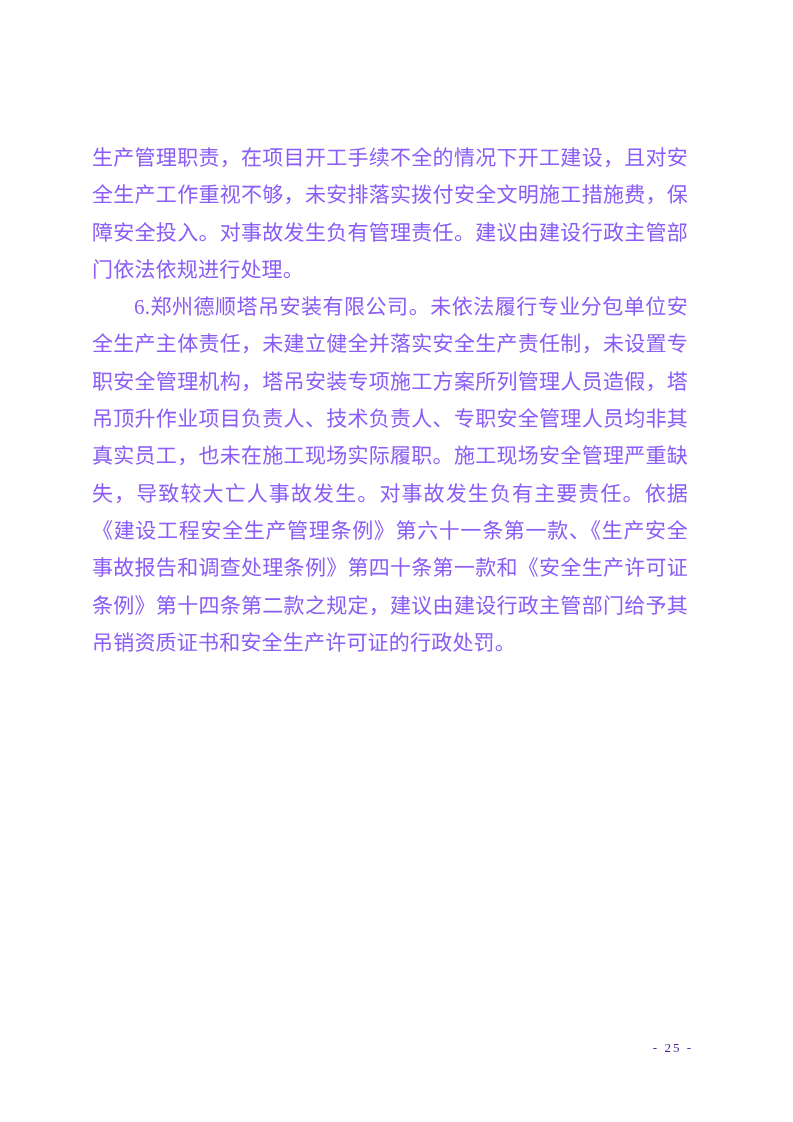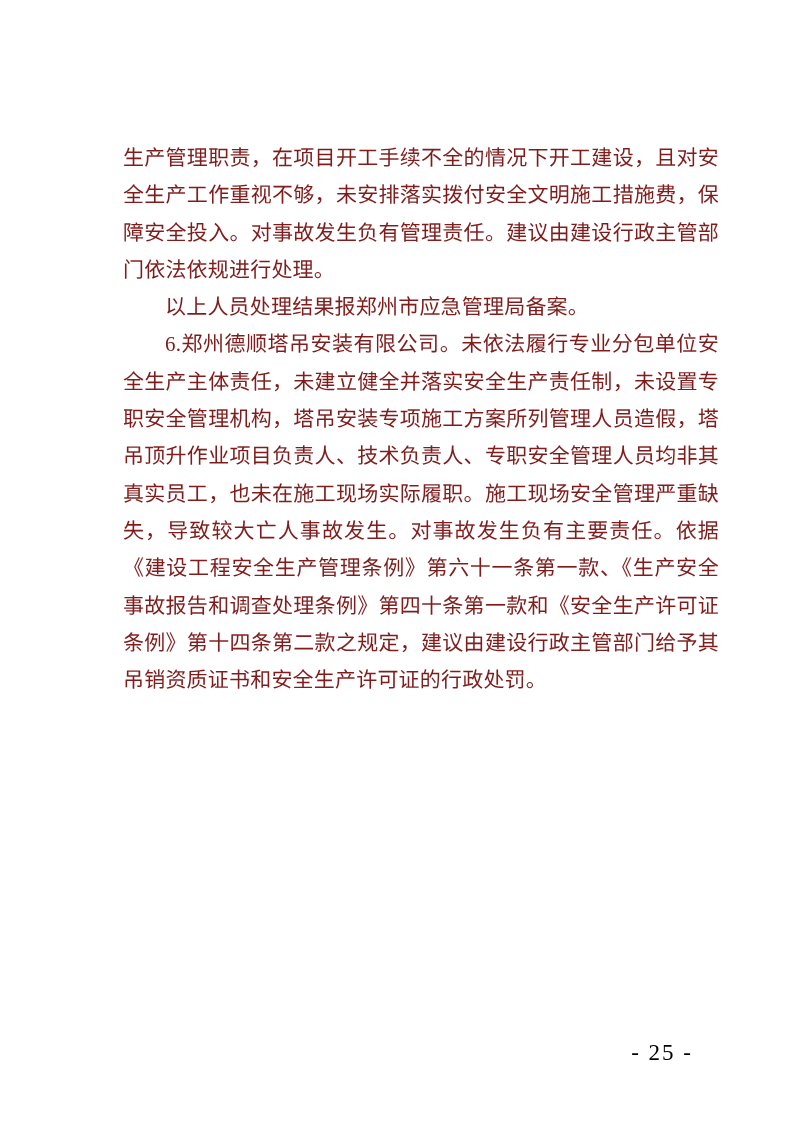--- a/index.html
+++ b/index.html
@@ -10,52 +10,51 @@
   .page {
     position: relative;
     width: 793px;
     height: 1122px;
     background: #ffffff;
     overflow: hidden;
     font-family: "Liberation Serif", serif;
   }
   .content {
     position: absolute;
-    left: 123px;
+    left: 92px;
     top: 140px;
     width: 596px;
-    color: #7f1d1d;
+    color: #8b5cf6;
   }
   .para {
     margin: 0;
     font-size: 21px;
     line-height: 37.3px;
     text-align: justify;
     text-justify: inter-ideograph;
     letter-spacing: 0.2px;
     word-break: break-all;
   }
   .para.indent {
     text-indent: 2em;
   }
   .para.heading {
     font-weight: 500;
   }
   .page-number {
     position: absolute;
     top: 1040px;
     right: 100px;
-    font-size: 23px;
+    font-size: 13px;
     letter-spacing: 2px;
-    color: #000000;
+    color: #4c1d95;
   }
 </style>
 </head>
 <body>
 
 <div class="page">
   <div class="content">
     <p class="para">生产管理职责，在项目开工手续不全的情况下开工建设，且对安全生产工作重视不够，未安排落实拨付安全文明施工措施费，保障安全投入。对事故发生负有管理责任。建议由建设行政主管部门依法依规进行处理。</p>
-    <p class="para indent">以上人员处理结果报郑州市应急管理局备案。</p>
     <p class="para indent">6.郑州德顺塔吊安装有限公司。未依法履行专业分包单位安全生产主体责任，未建立健全并落实安全生产责任制，未设置专职安全管理机构，塔吊安装专项施工方案所列管理人员造假，塔吊顶升作业项目负责人、技术负责人、专职安全管理人员均非其真实员工，也未在施工现场实际履职。施工现场安全管理严重缺失，导致较大亡人事故发生。对事故发生负有主要责任。依据《建设工程安全生产管理条例》第六十一条第一款、《生产安全事故报告和调查处理条例》第四十条第一款和《安全生产许可证条例》第十四条第二款之规定，建议由建设行政主管部门给予其吊销资质证书和安全生产许可证的行政处罚。</p>
   </div>
   <div class="page-number">- 25 -</div>
 </div>
 
 </body></html>

